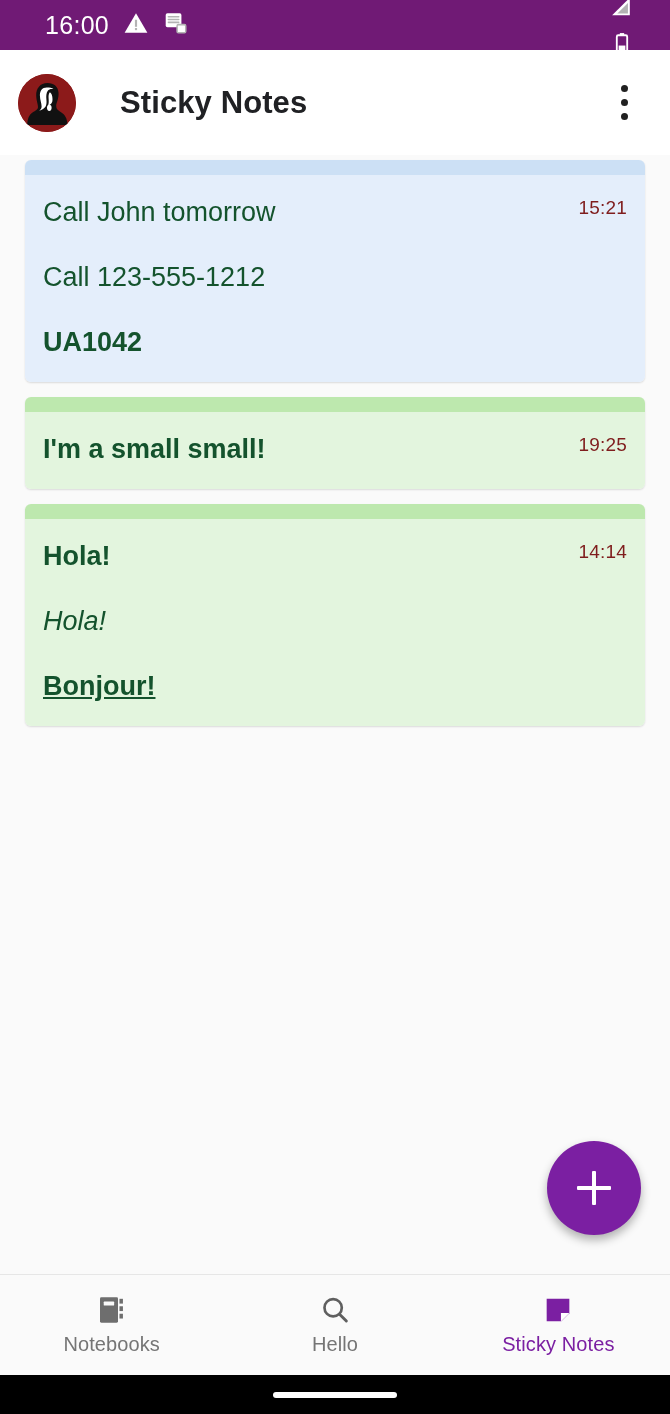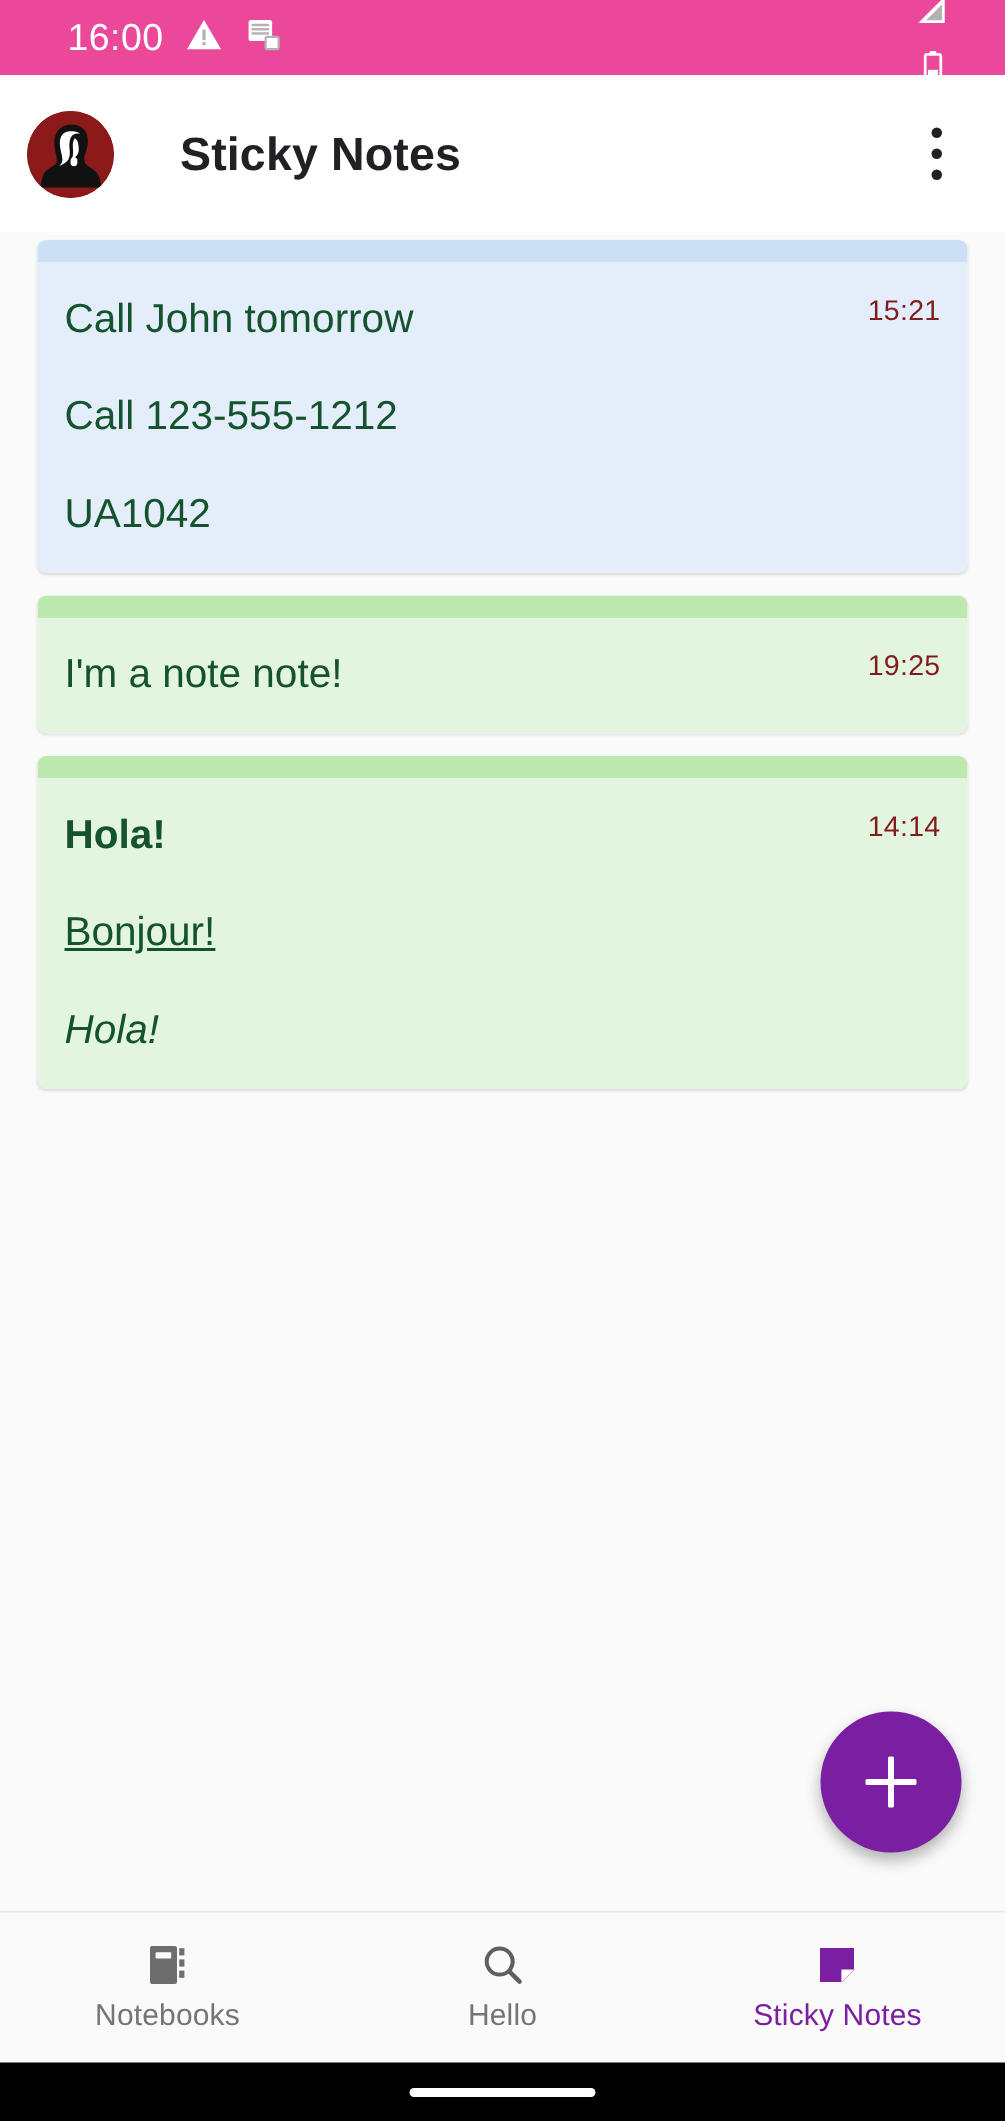--- a/index.html
+++ b/index.html
@@ -12,21 +12,21 @@
   body {
     font-family: "Liberation Sans", sans-serif;
     background: #fafafa;
     overflow: hidden;
     position: relative;
   }
 
   
   .status-bar {
     height: 50px;
-    background: #ec4899;
+    background: #701a75;
     display: flex;
     align-items: center;
     padding: 0 22px 0 45px;
     color: #ffffff;
   }
   .status-left {
     display: flex;
     align-items: center;
     gap: 14px;
   }
@@ -134,21 +134,21 @@
     letter-spacing: 0.2px;
   }
   .note-line {
     font-size: 27px;
     color: #14532d;
     line-height: 1.0;
     padding-right: 110px;
     margin-bottom: 38px;
     white-space: pre-wrap;
   }
-  .note-line:last-child { margin-bottom: 0; }
+  .note-line:last-child { margin-bottom: 0; font-weight: bold; }
   .note-line.bold { font-weight: bold; }
   .note-line.underline { text-decoration: underline; }
   .note-line.italic { font-style: italic; }
 
   
   .fab {
     position: absolute;
     right: 29px;
     bottom: 179px;
     width: 94px;
@@ -299,30 +299,30 @@
         <div class="note-time">15:21</div>
         <div class="note-line">Call John tomorrow</div>
         <div class="note-line">Call 123-555-1212</div>
         <div class="note-line">UA1042</div>
       </div>
     </div>
     <div class="note-card">
       <div class="note-strip" style="background: rgb(189, 232, 174);"></div>
       <div class="note-body" style="background: rgb(227, 245, 222);">
         <div class="note-time">19:25</div>
-        <div class="note-line">I'm a note note!</div>
+        <div class="note-line">I'm a small small!</div>
       </div>
     </div>
     <div class="note-card">
       <div class="note-strip" style="background: rgb(189, 232, 174);"></div>
       <div class="note-body" style="background: rgb(227, 245, 222);">
         <div class="note-time">14:14</div>
         <div class="note-line bold">Hola!</div>
+        <div class="note-line italic">Hola!</div>
         <div class="note-line underline">Bonjour!</div>
-        <div class="note-line italic">Hola!</div>
       </div>
     </div>
   </div>
 
 <button class="fab">
   <span class="fab-plus"></span>
 </button>
 
 <div class="bottom-nav">
 

